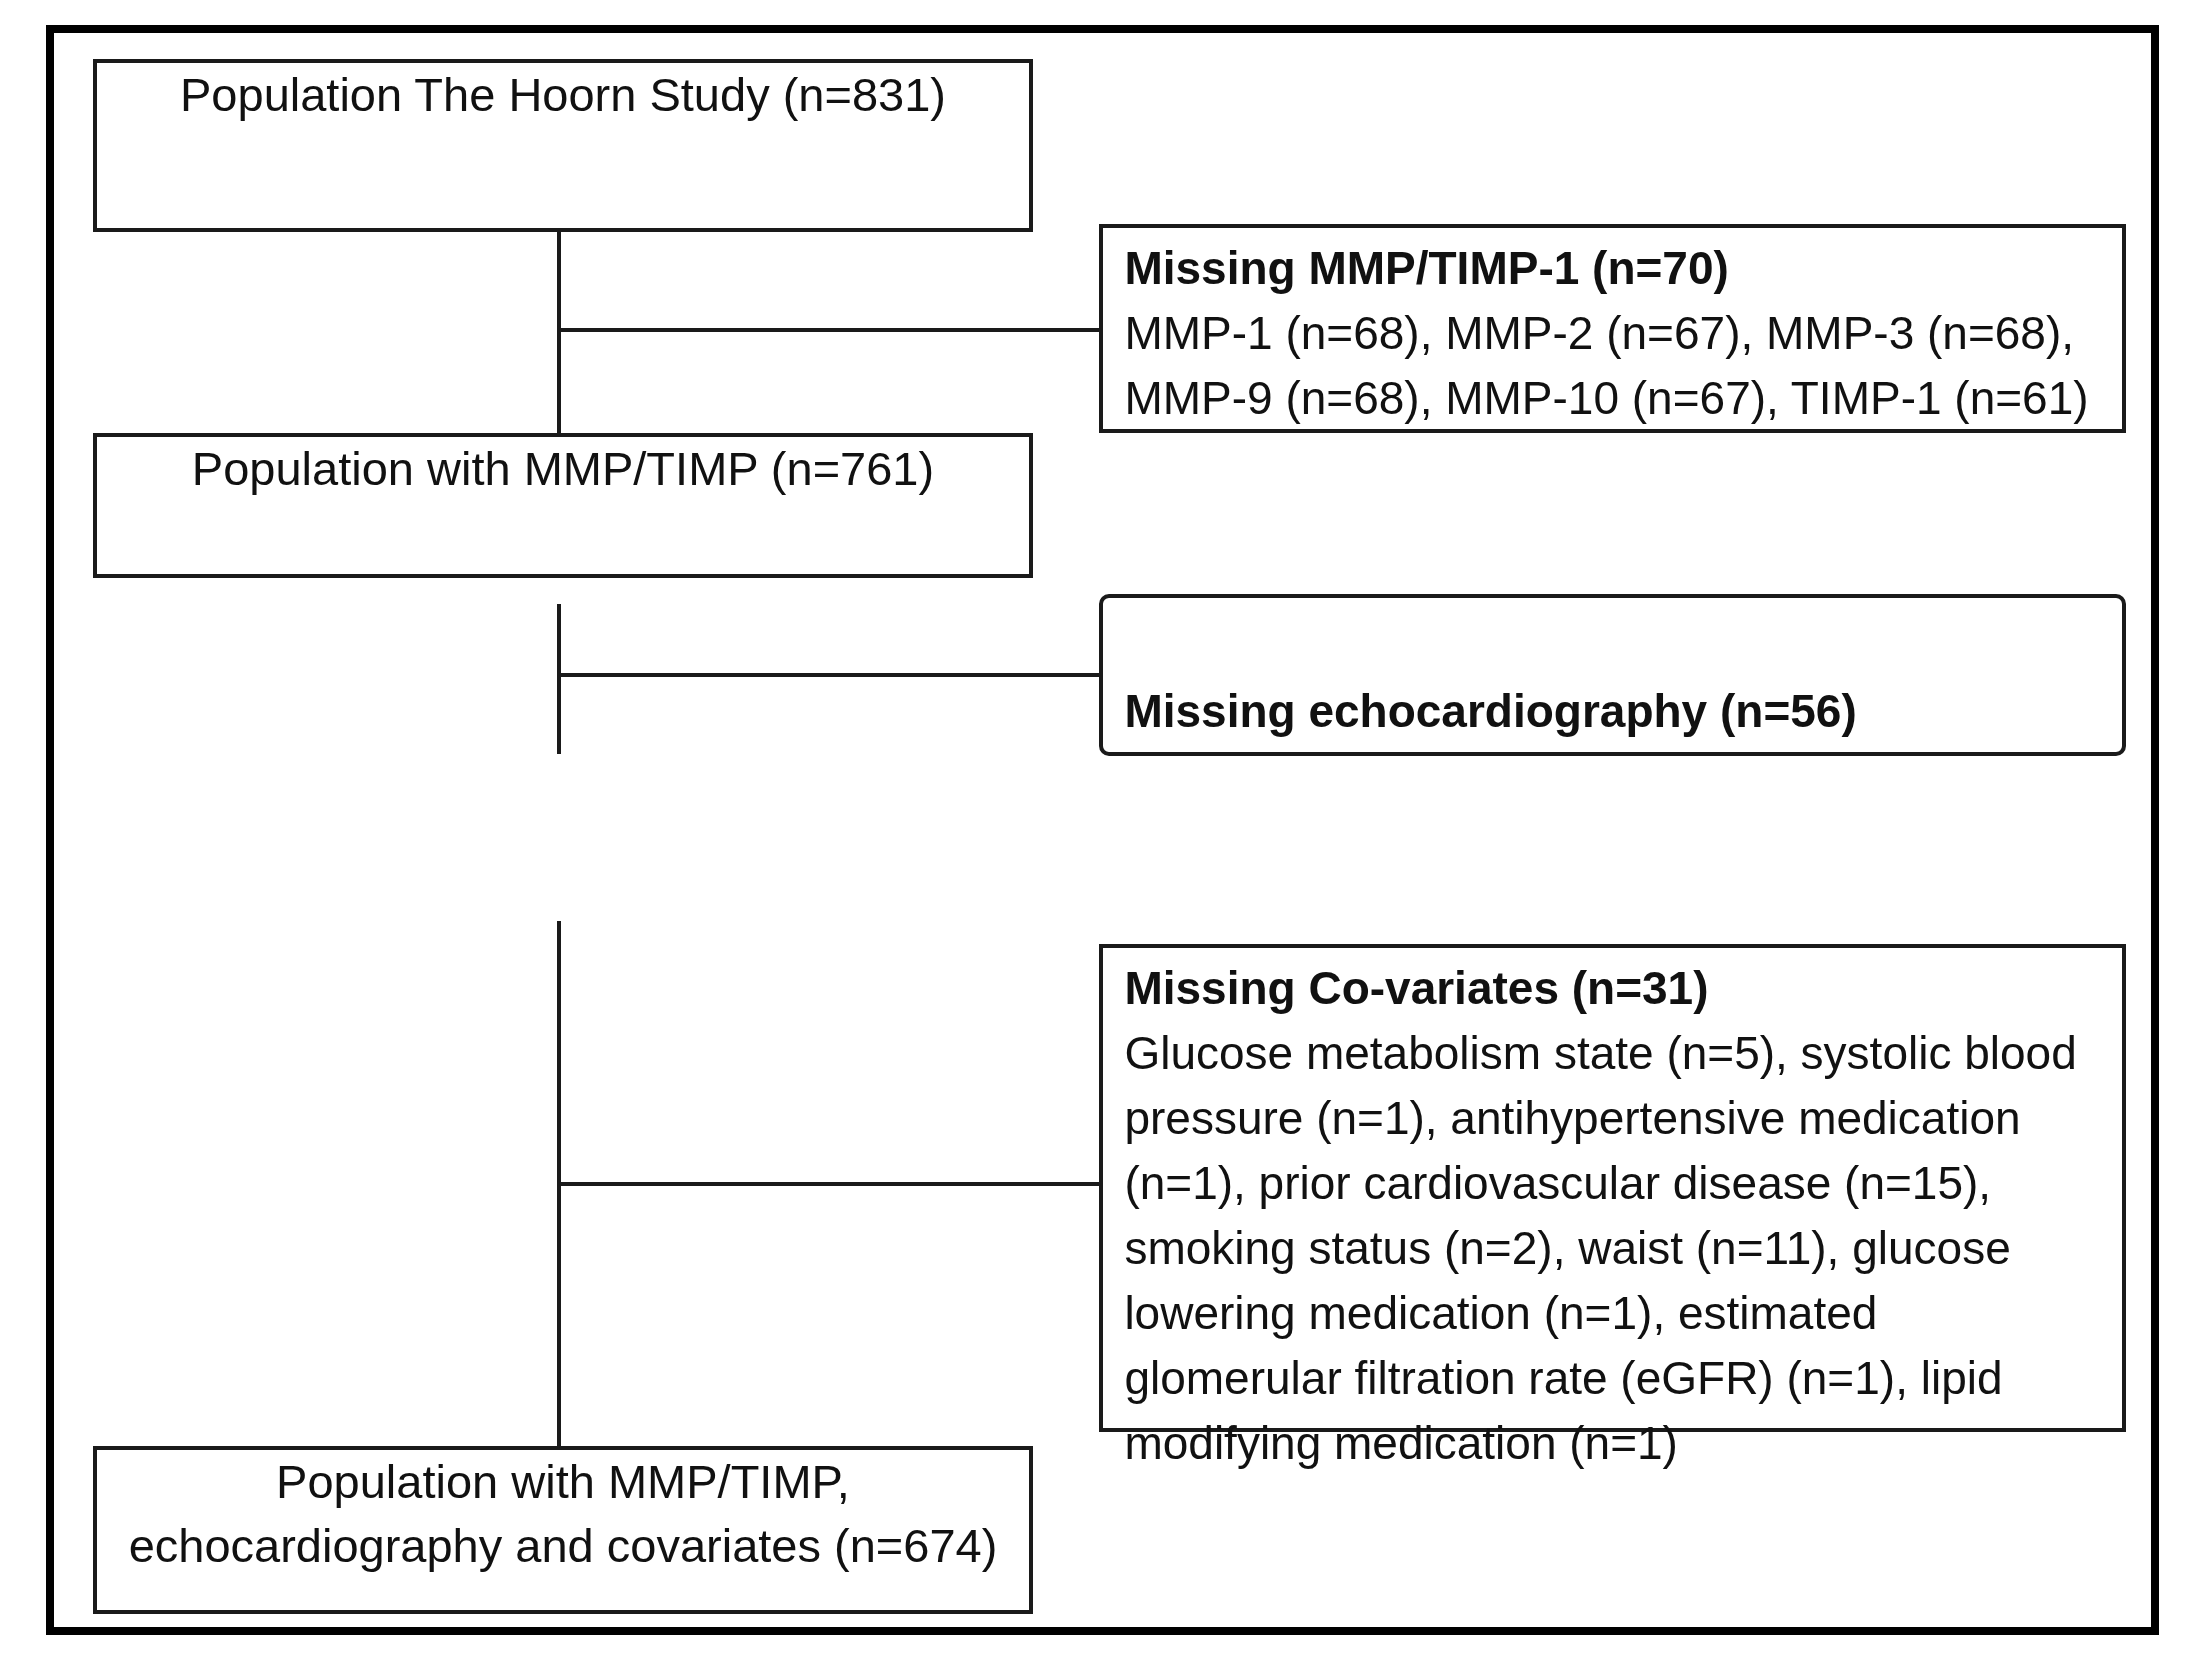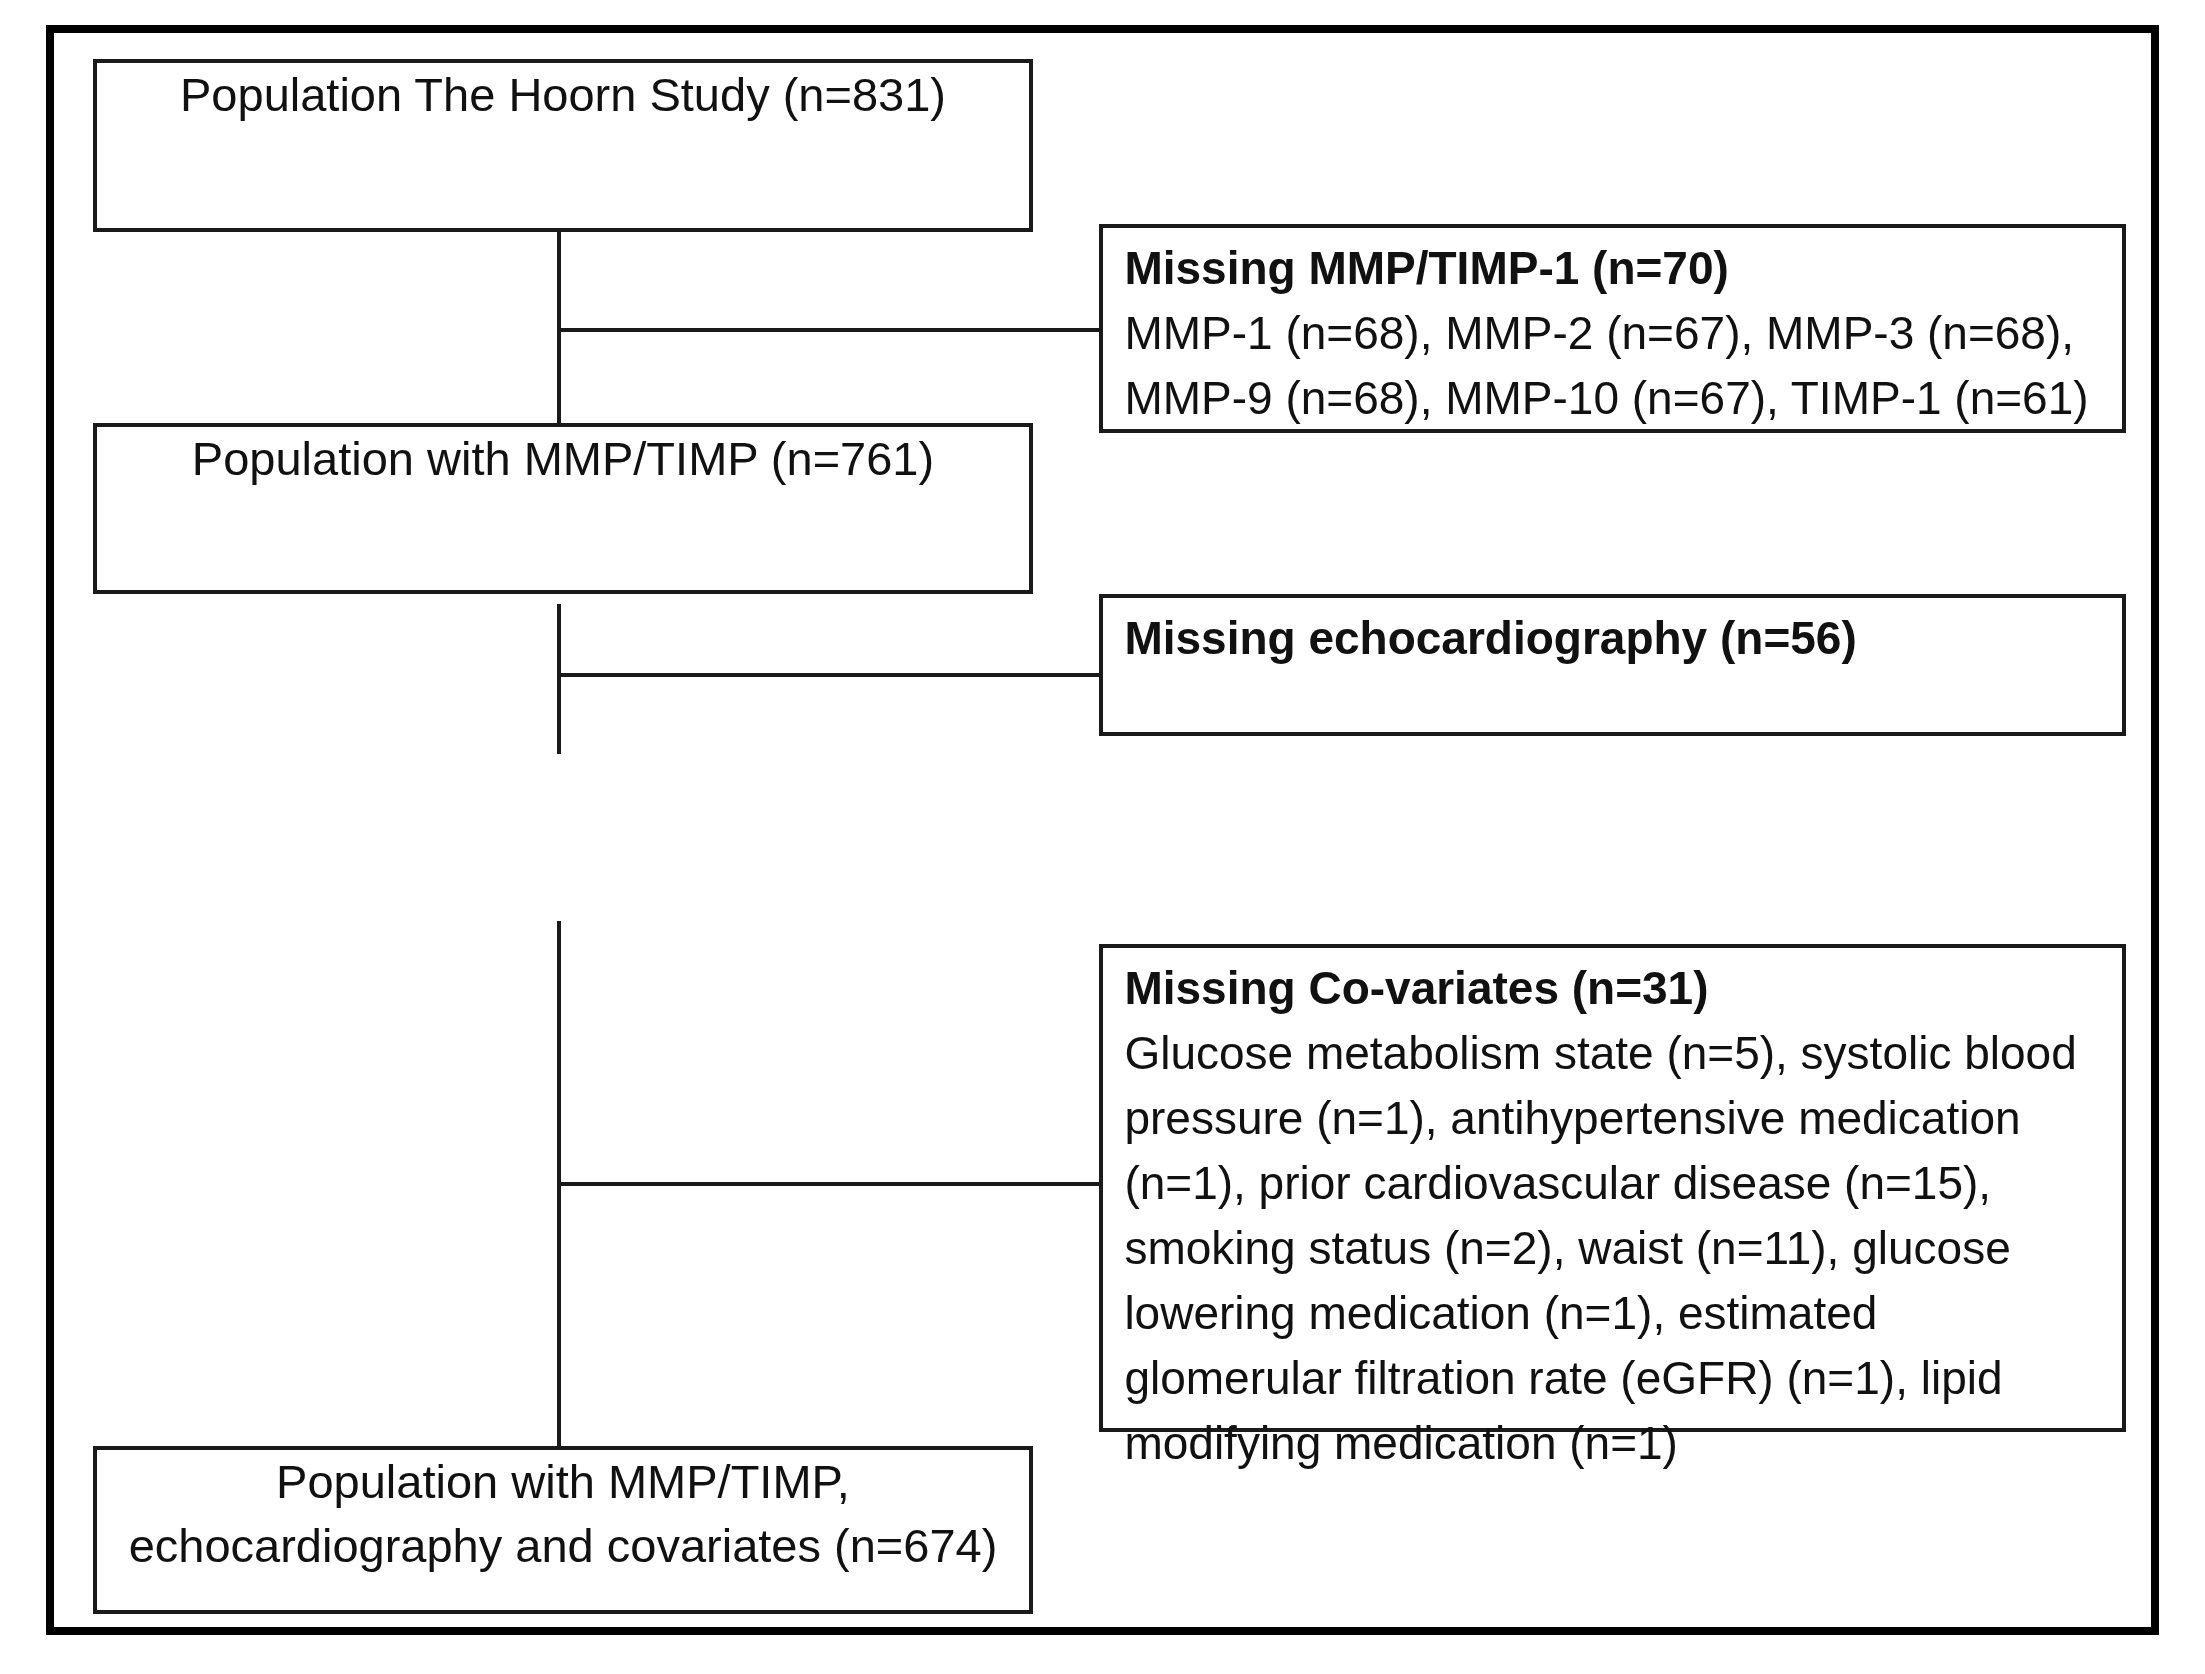--- a/index.html
+++ b/index.html
@@ -38,39 +38,40 @@
     width: 940px;
     display: flex;
     align-items: flex-start;
     justify-content: center;
     text-align: center;
     font-size: 47px;
     line-height: 64px;
     white-space: pre-line;
   }
   .b1 { top: 59px;   height: 173px; }
-  .b2 { top: 423px;  height: 171px; }
+  .b2 { top: 433px;  height: 145px; }
   .b3 { top: 755px;  height: 166px; }
   .b4 { top: 1446px; height: 168px; }
 
   
   .ex-box {
     left: 1099px;
     width: 1027px;
     padding: 8.2px 16.4px 8.2px 21.4px;
     font-size: 46px;
     line-height: 65px;
   }
   .r1 { top: 224px;  height: 209px; }
   .r2 {
     top: 594px;
-    height: 142px;
+    height: 162px;
     display: flex;
     flex-direction: column;
-    justify-content: flex-start;
+    justify-content: flex-end;
+    border-radius: 10px;
   }
   .r3 { top: 944px; height: 488px; }
   .ex-title {
     font-weight: bold;
     white-space: pre;
   }
   .ex-detail {
     white-space: pre;
   }
 

